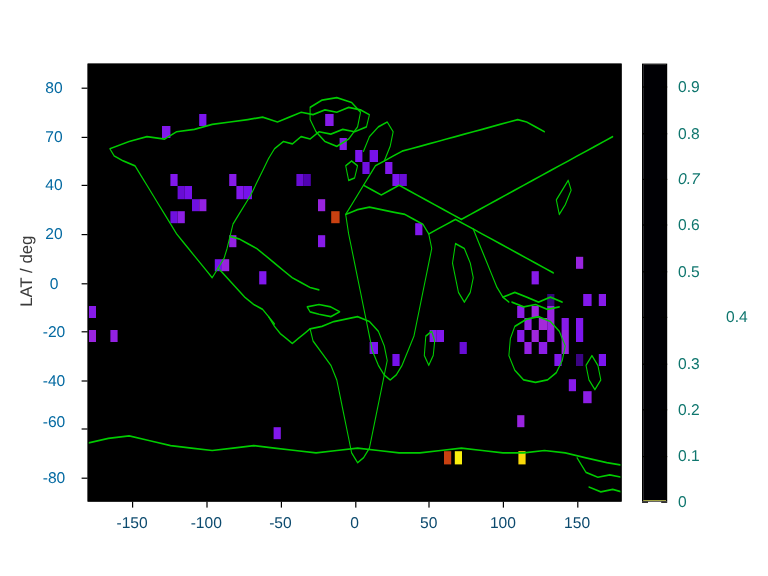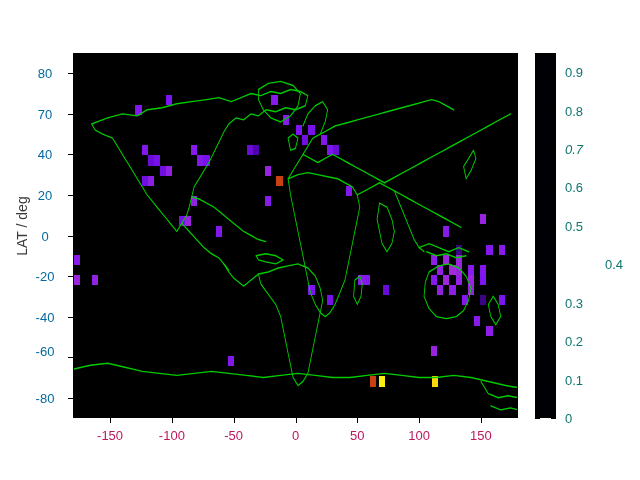--- a/index.html
+++ b/index.html
@@ -39,21 +39,21 @@
     box-sizing:border-box;
     pointer-events:none;
   }
   #cells,#coast{position:absolute;left:0;top:0;width:100%;height:100%;}
   .cell{position:absolute;}
 
   
   .tick{position:absolute;background:#000;}
   .xlab{
     position:absolute;
-    font-size:13px;color:#be185d;
+    font-size:13px;color:#0c4a6e;
     text-align:center;
     transform:translateX(-50%);
     white-space:nowrap;
   }
   .ylab{
     position:absolute;
     font-size:13px;color:#0369a1;
     text-align:center;
     transform:translateY(-50%);
     white-space:nowrap;

